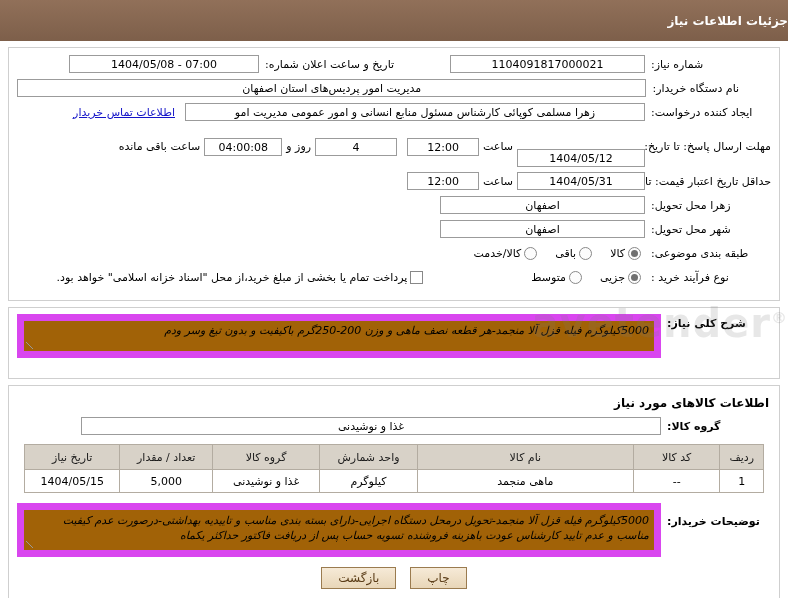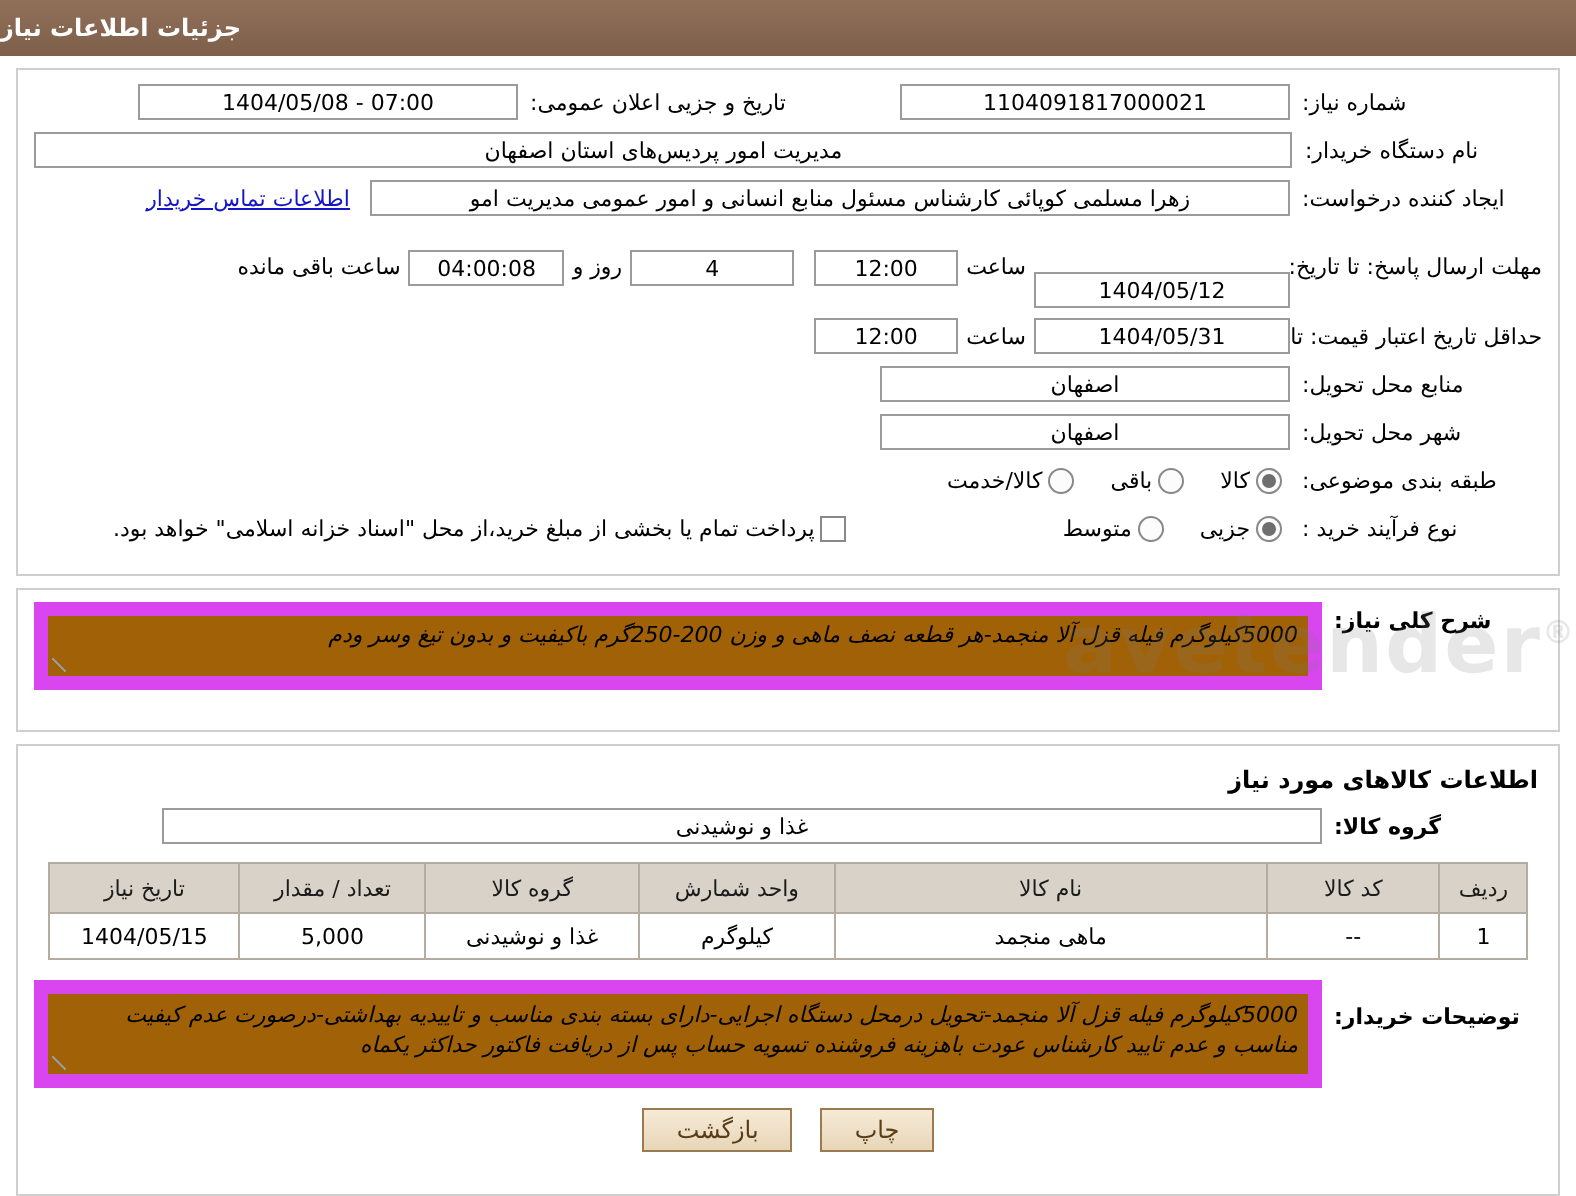--- a/index.html
+++ b/index.html
@@ -9,25 +9,25 @@
     font-family:"DejaVu Sans","Liberation Sans",sans-serif;
     font-size:11px;
     color:#000;
     direction:rtl;
     overflow:hidden;
   }
   .page{position:relative;width:788px;height:598px;background:#fff;}
 
   
   .titlebar{
-    height:28px;
+    height:41px;
     background:#8a6a53;
     background:linear-gradient(to bottom,#917059,#7d5f4a);
     color:#fff;
-    display:flex;align-items:center;justify-content:flex-end;
+    display:flex;align-items:center;justify-content:flex-start;
     font-size:12px;font-weight:bold;
     letter-spacing:0.5px;
   }
 
   
   .panel{
     border:1px solid #cfcfcf;
     margin:6px 8px 0 8px;
     background:#fff;
     padding:6px 8px 8px 8px;
@@ -152,21 +152,21 @@
 
   <div class="titlebar">
     <span>جزئیات اطلاعات نیاز</span>
   </div>
 
   <div class="panel" style="height:238px;">
 
     <div class="frow">
       <div class="flabel w-lbl">شماره نیاز:</div>
       <div class="inp ltr" style="width:195px;">1104091817000021</div>
-      <div class="flabel" style="width:185px;padding-left:6px;">تاریخ و جزیی اعلان عمومی:</div>
+      <div class="flabel" style="width:185px;padding-left:6px;">تاریخ و ساعت اعلان شماره:</div>
       <div class="inp ltr" style="width:190px;">1404/05/08 - 07:00</div>
     </div>
 
     <div class="frow">
       <div class="flabel w-lbl">نام دستگاه خریدار:</div>
       <div class="inp right" style="width:637px;">مدیریت امور پردیس‌های استان اصفهان</div>
     </div>
 
     <div class="frow">
       <div class="flabel w-lbl">ایجاد کننده درخواست:</div>
@@ -186,21 +186,21 @@
     </div>
 
     <div class="frow">
       <div class="flabel w-lbl" style="line-height:13px;">حداقل تاریخ اعتبار قیمت: تا تاریخ:</div>
       <div class="inp ltr" style="width:128px;">1404/05/31</div>
       <div class="txtstatic">ساعت</div>
       <div class="inp ltr" style="width:72px;">12:00</div>
     </div>
 
     <div class="frow">
-      <div class="flabel w-lbl">منابع محل تحویل:</div>
+      <div class="flabel w-lbl">زهرا محل تحویل:</div>
       <div class="inp" style="width:205px;">اصفهان</div>
     </div>
 
     <div class="frow">
       <div class="flabel w-lbl">شهر محل تحویل:</div>
       <div class="inp" style="width:205px;">اصفهان</div>
     </div>
 
     <div class="frow">
       <div class="flabel w-lbl">طبقه بندی موضوعی:</div>

